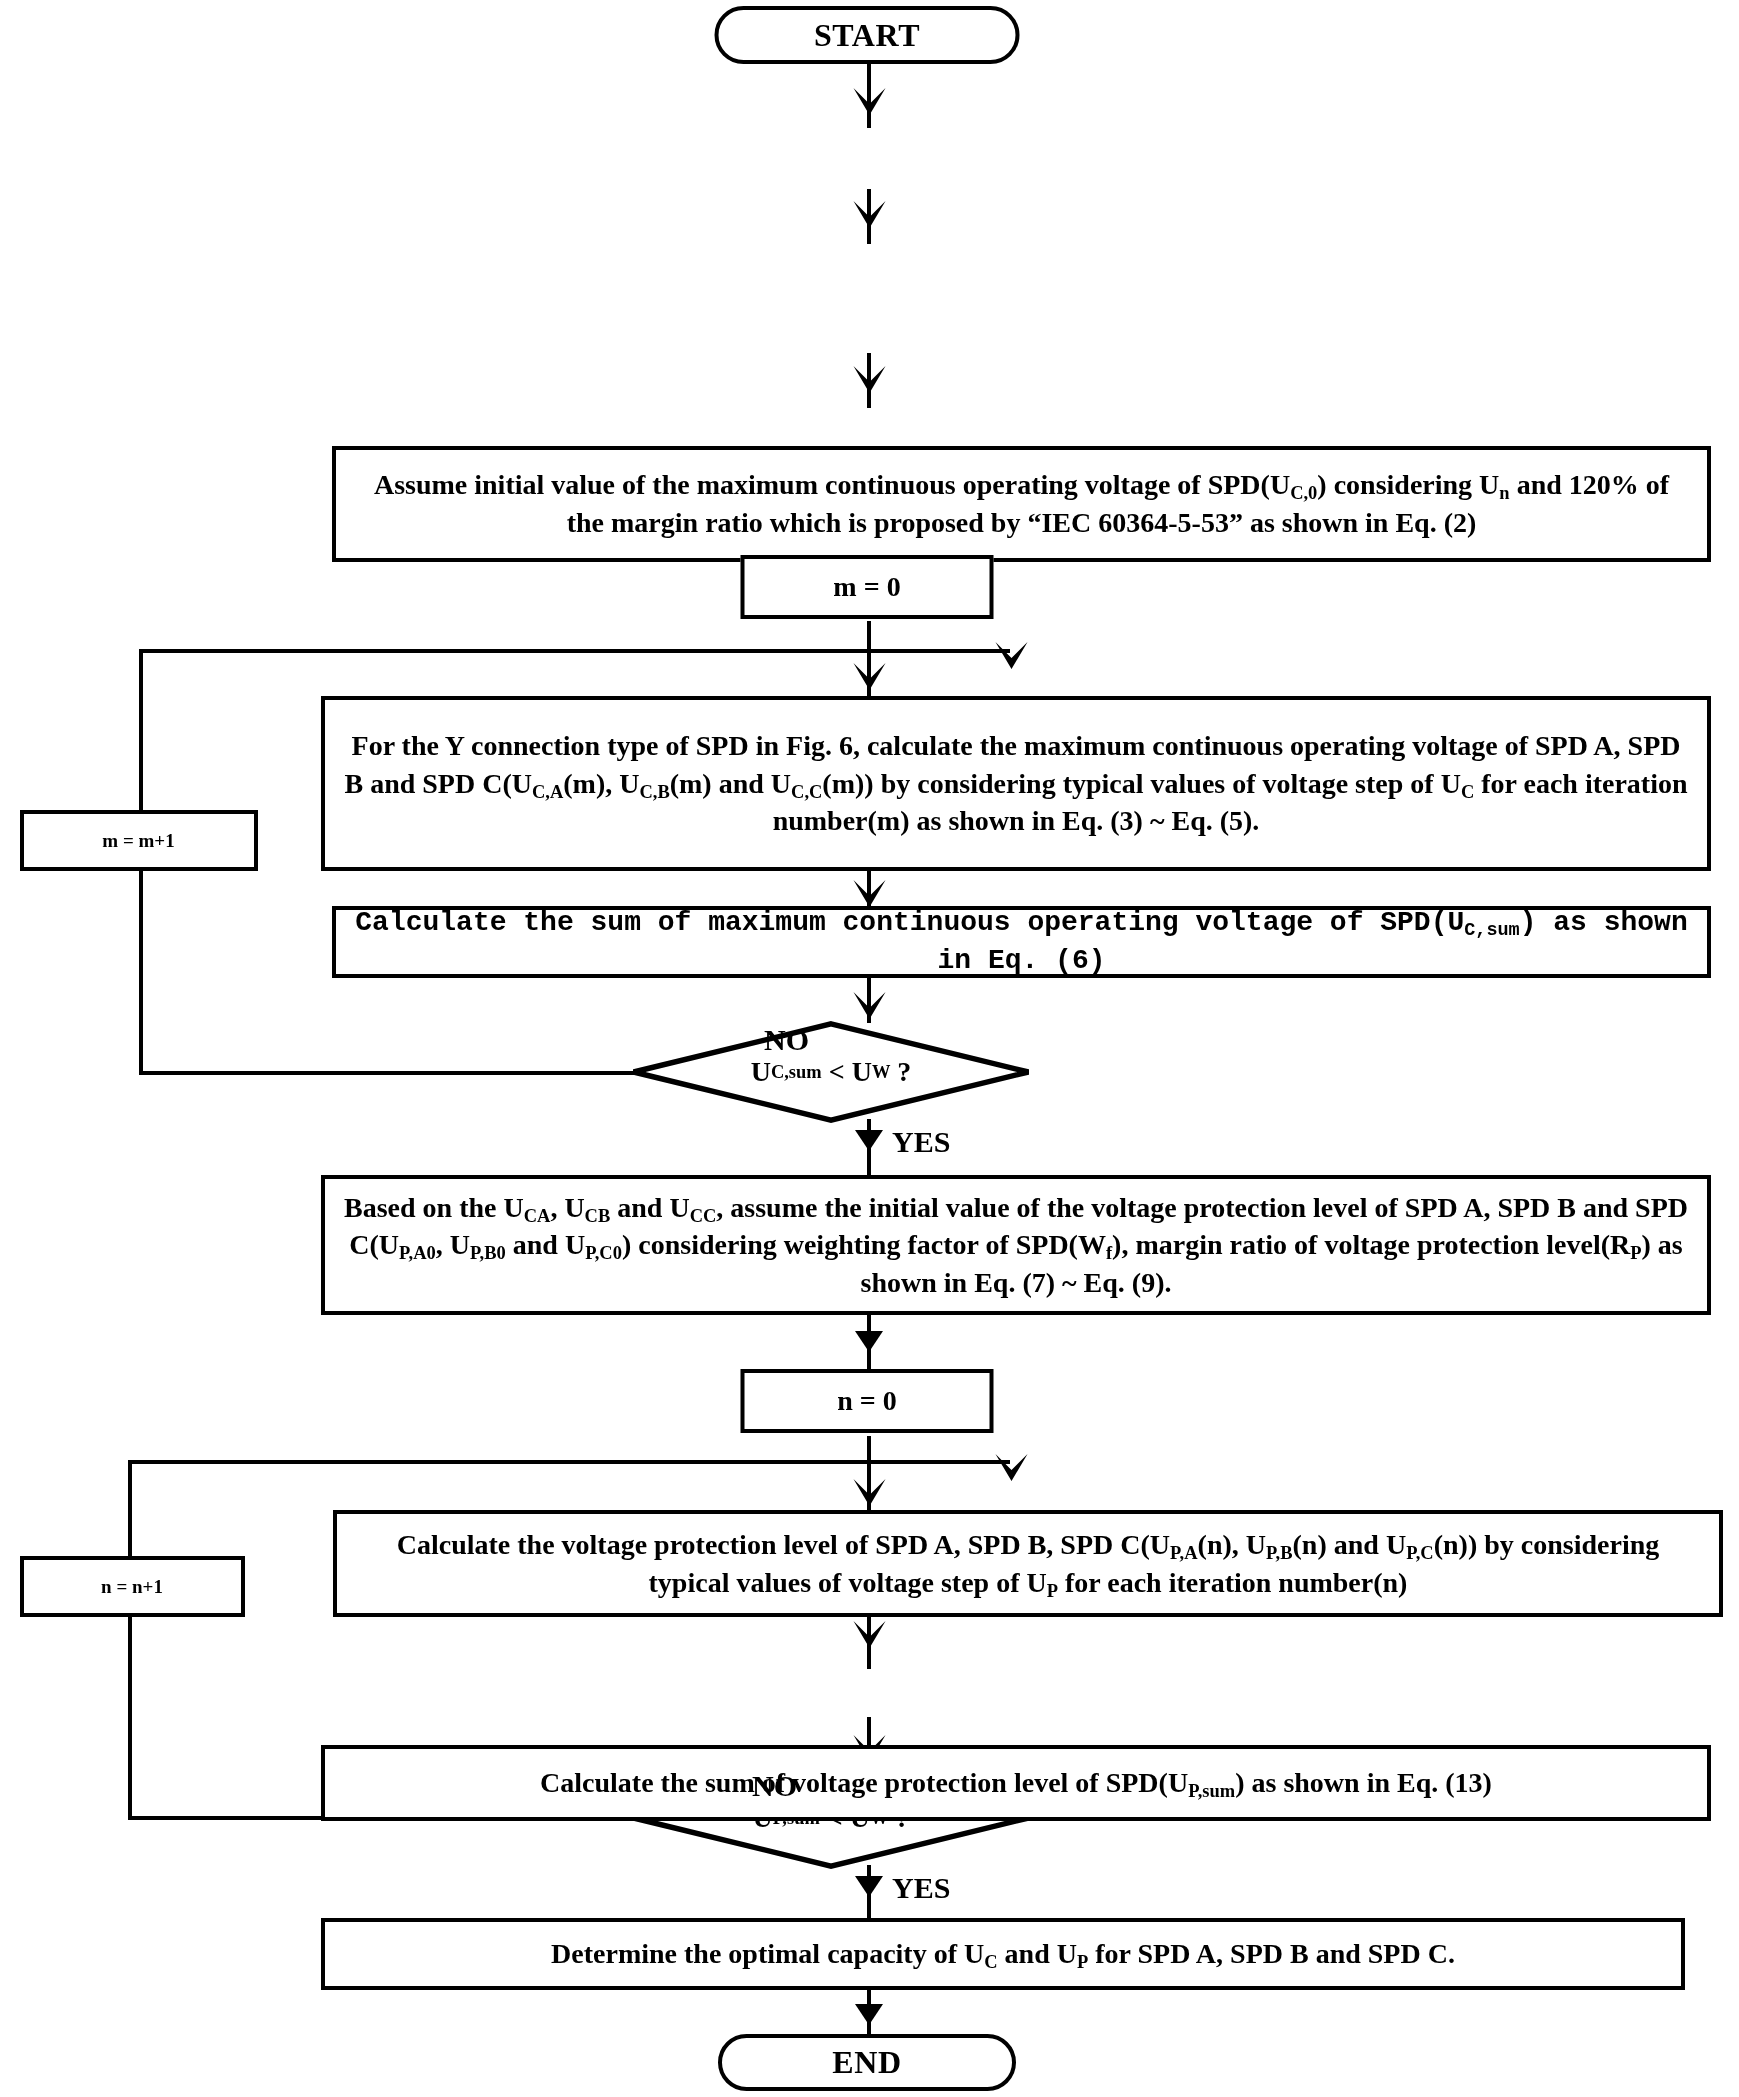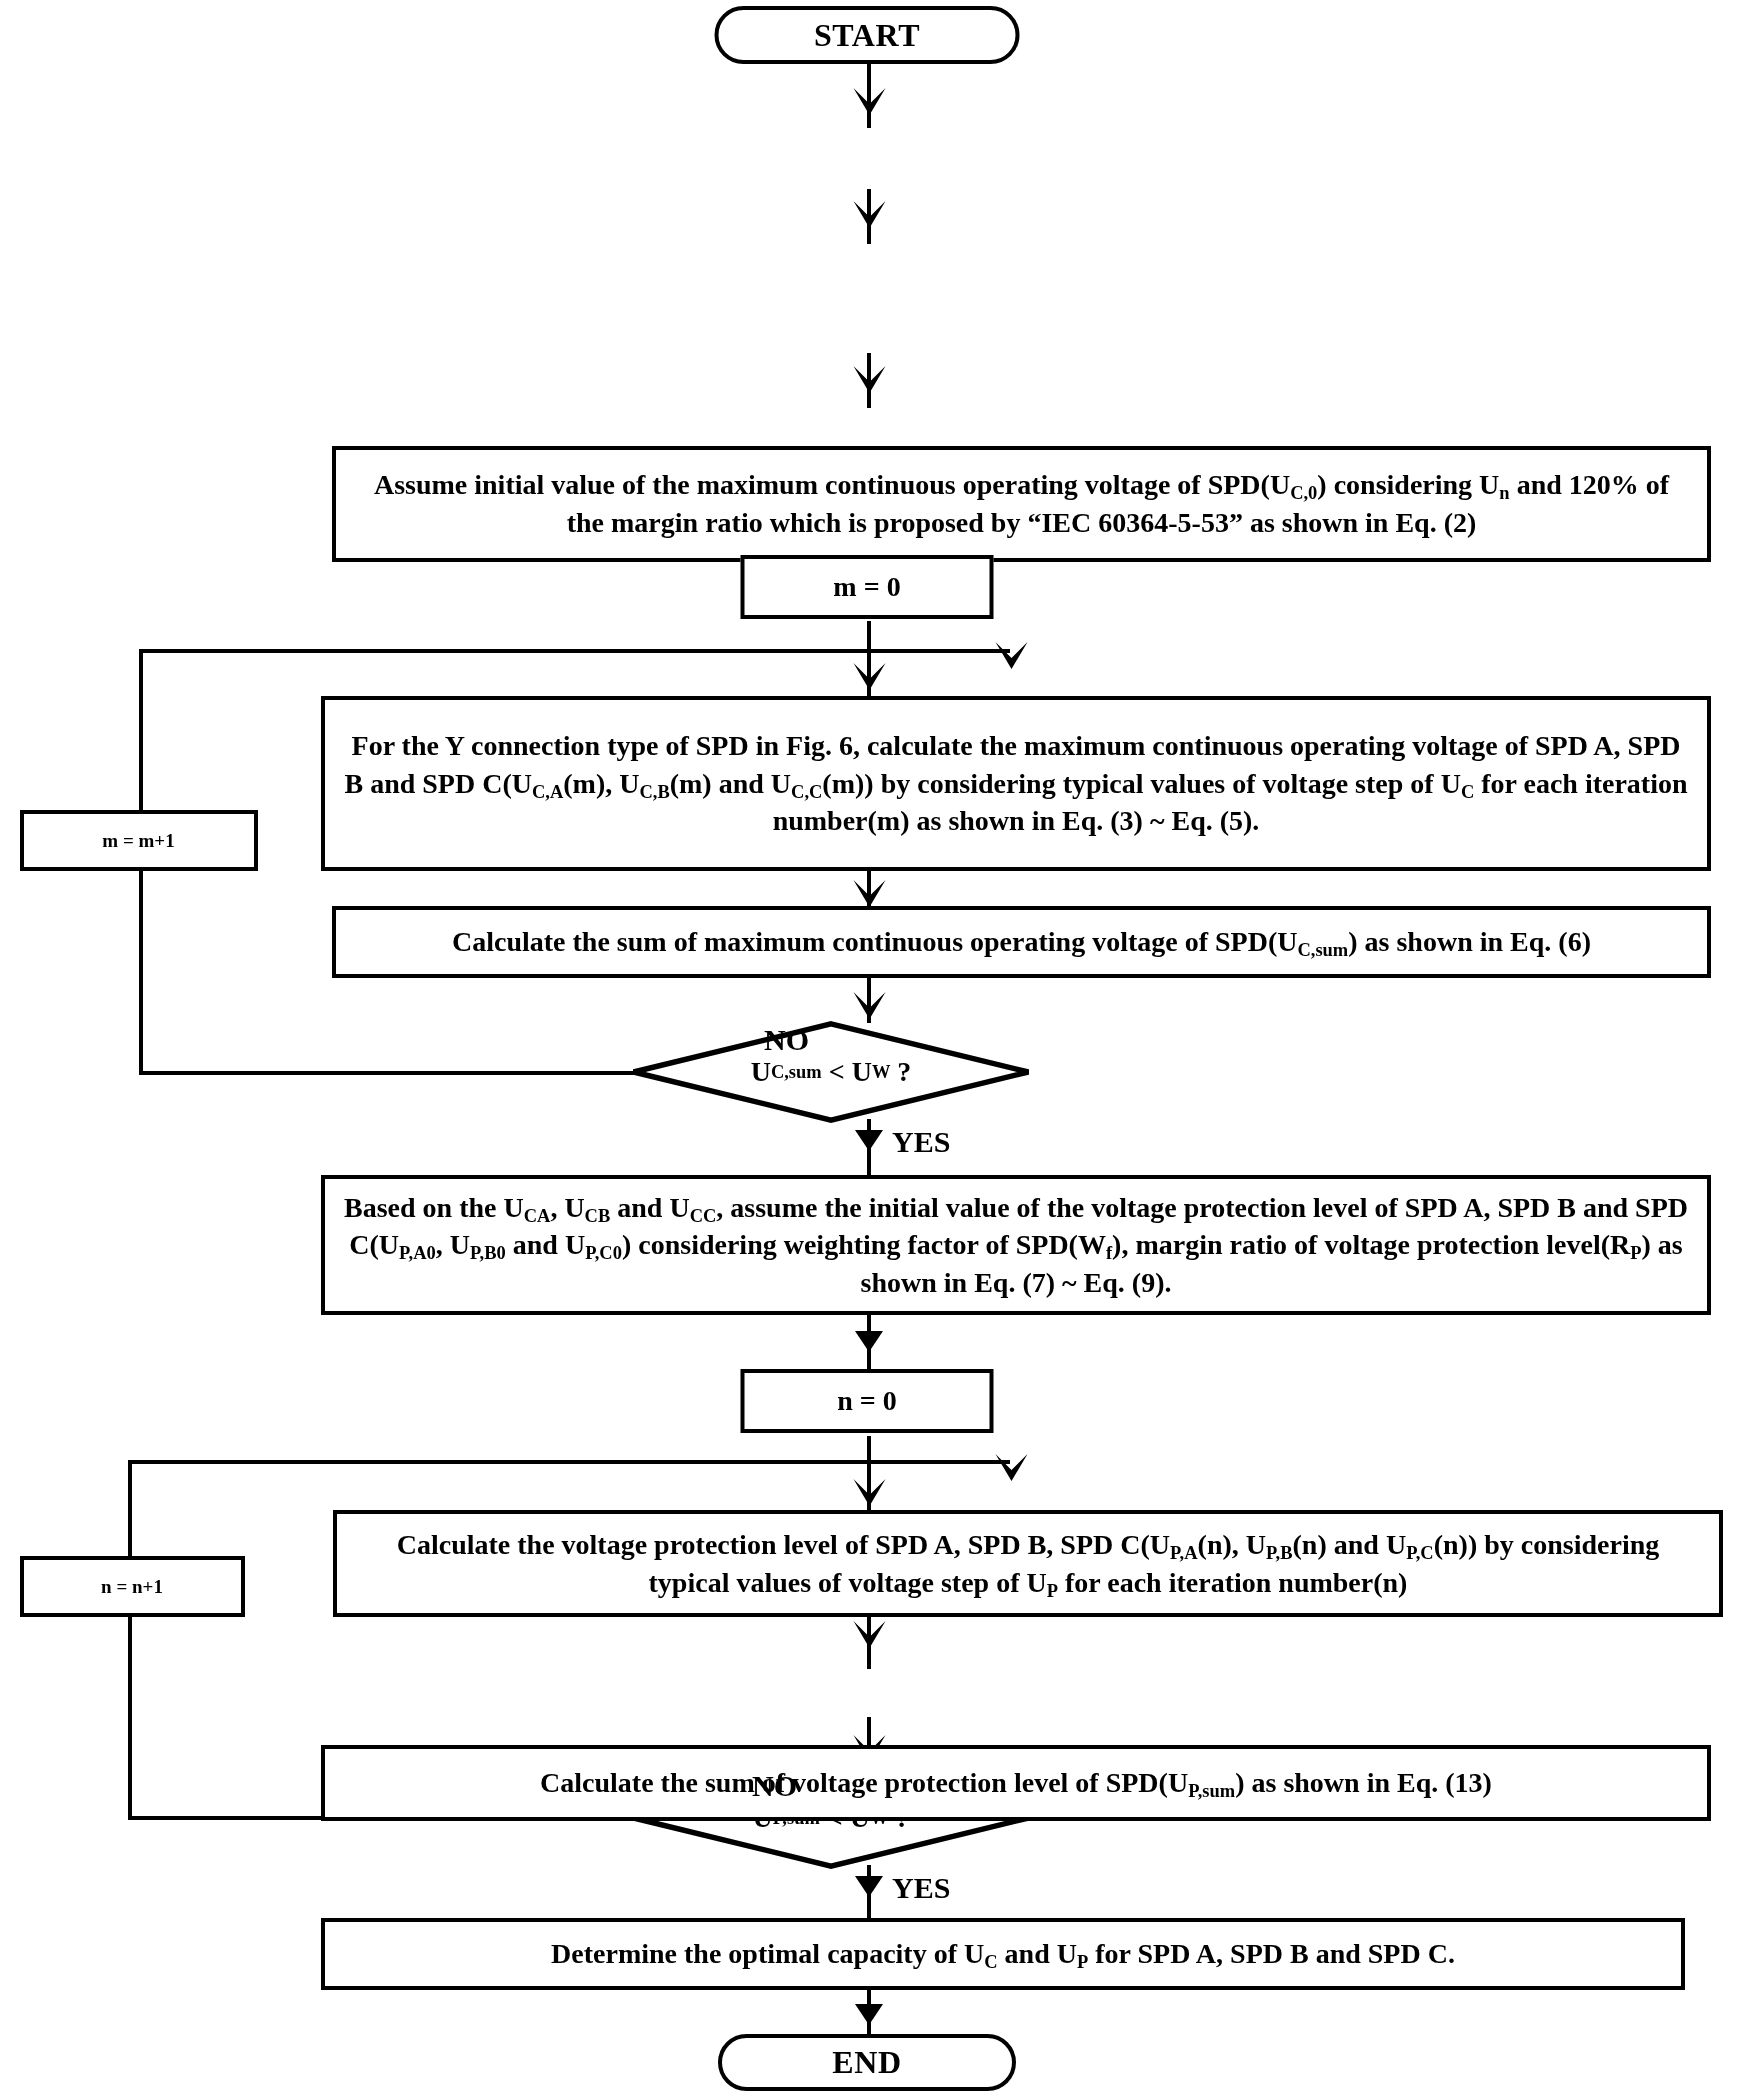--- a/index.html
+++ b/index.html
@@ -220,21 +220,21 @@
   </div>
 
   <div class="node rect fs-small" style="left:867px; top:555px; transform:translateX(-50%); width:253px; height:64px;">
     <span class="txt">m = 0</span>
   </div>
 
   <div class="node rect fs-body" style="left:321px; top:696px; width:1390px; height:175px;">
     <span class="txt">For the Y connection type of SPD in Fig.&nbsp;6, calculate the maximum continuous operating voltage of SPD A, SPD B and SPD C(U<sub>C,A</sub>(m), U<sub>C,B</sub>(m) and U<sub>C,C</sub>(m)) by considering typical values of voltage step of U<sub>C</sub> for each iteration number(m) as shown in Eq.&nbsp;(3)&nbsp;~&nbsp;Eq.&nbsp;(5).</span>
   </div>
 
-  <div class="node rect fs-body" style="left:332px; top:906px; width:1379px; height:72px;">
+  <div class="node rect fs-body" style="left:332px; top:906px; width:1379px; height:72px;font-family:Liberation Mono, monospace;">
     <span class="txt">Calculate the sum of maximum continuous operating voltage of SPD(U<sub>C,sum</sub>) as shown in Eq.&nbsp;(6)</span>
   </div>
 
   <div class="node rect fs-loop" style="left:19.5px; top:810px; width:238px; height:61px;">
     <span class="txt">m = m+1</span>
   </div>
 
   <div class="diamond" style="left:831px; top:1020px; transform:translateX(-50%); width:402px; height:104px;">
     <svg width="402" height="104" viewBox="0 0 660 170">
       <polygon points="330,6 654,85 330,164 6,85" fill="#ffffff" stroke="#000000" stroke-width="9"></polygon>

